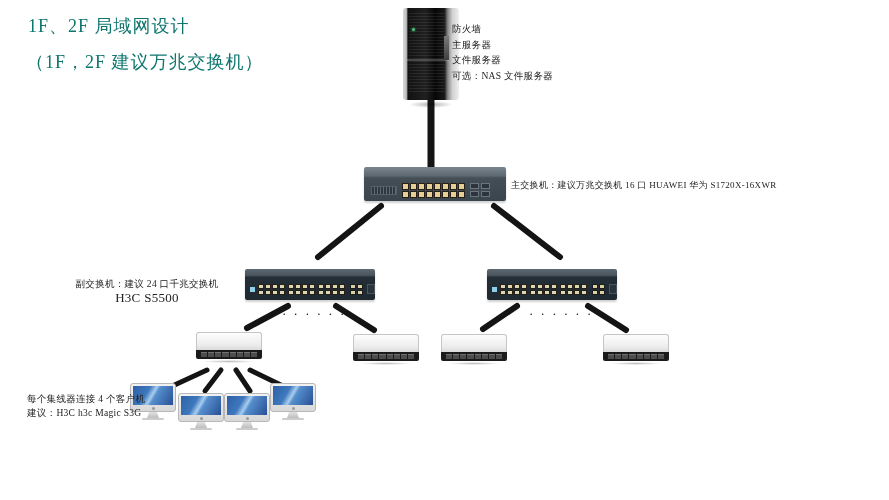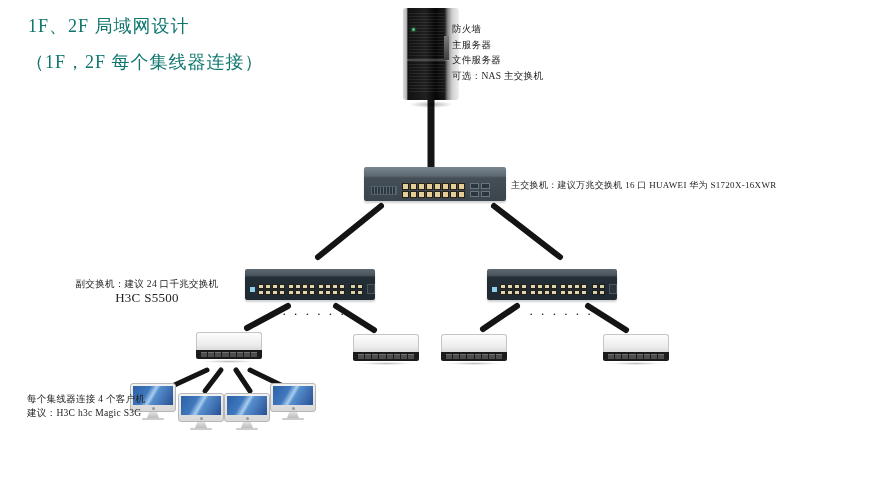--- a/index.html
+++ b/index.html
@@ -102,37 +102,37 @@
       <line x1="517" y1="306" x2="483" y2="329" stroke-width="6"></line>
       <line x1="588" y1="306" x2="626" y2="330" stroke-width="6"></line>
       <line x1="207" y1="370" x2="168" y2="388" stroke-width="5"></line>
       <line x1="221" y1="370" x2="205" y2="391" stroke-width="5"></line>
       <line x1="236" y1="370" x2="250" y2="391" stroke-width="5"></line>
       <line x1="250" y1="370" x2="287" y2="388" stroke-width="5"></line>
     </g>
   </svg>
 
   <div class="title title1">1F、2F 局域网设计</div>
-  <div class="title title2">（1F，2F 每个集线器连接）</div>
+  <div class="title title2">（1F，2F 建议万兆交换机）</div>
 
   <div class="server-tower dev">
     <div class="tower-body">
       <i class="tower-vents"></i>
       <i class="tower-divider"></i>
       <i class="tower-led"></i>
       <i class="tower-bay"></i>
     </div>
     <i class="tower-shadow"></i>
   </div>
 
   <div class="small-label server-labels">
     <div>防火墙</div>
     <div>主服务器</div>
     <div>文件服务器</div>
-    <div>可选：NAS 主交换机</div>
+    <div>可选：NAS 文件服务器</div>
   </div>
 
   <div class="switch main-switch dev">
     <div class="sw-face">
       <i class="sw-led-panel"></i>
       <div class="port-grid">
           <i></i>
           <i></i>
           <i></i>
           <i></i>

